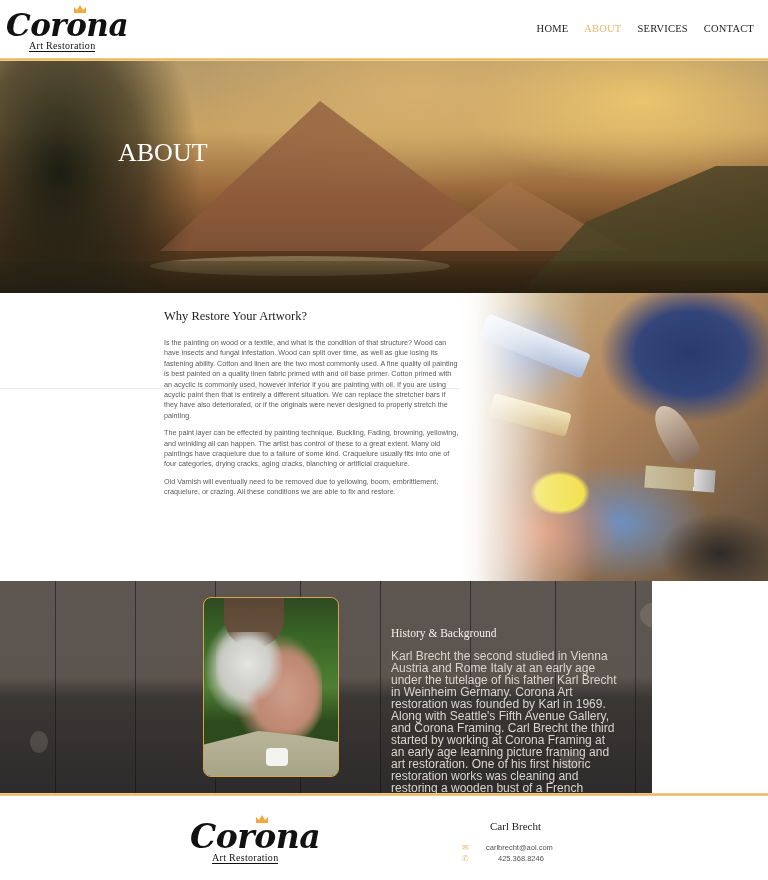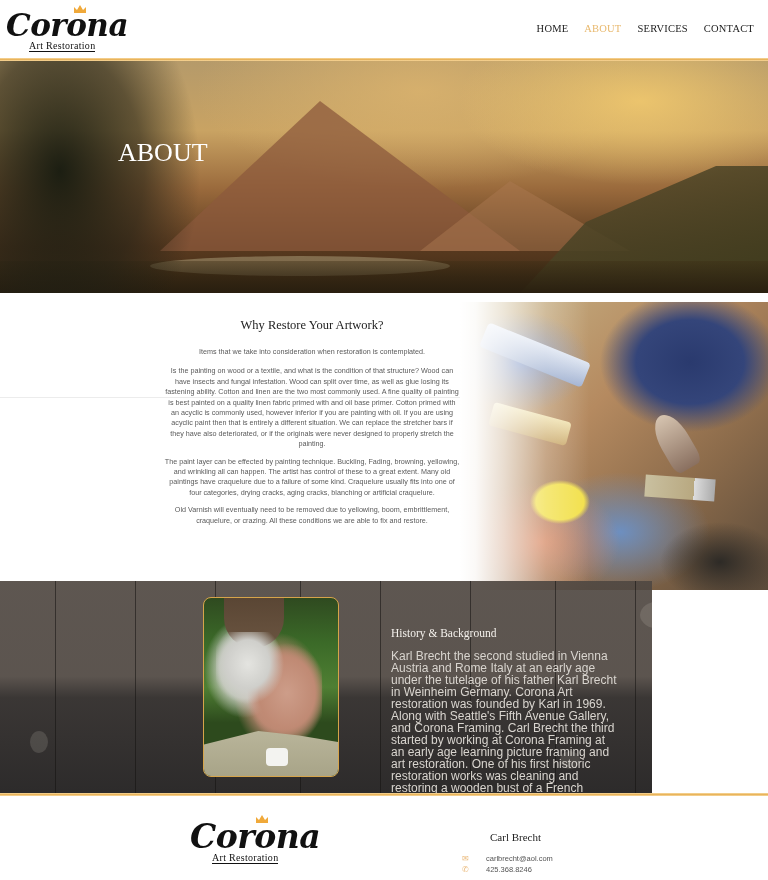--- a/index.html
+++ b/index.html
@@ -27,21 +27,21 @@
   .hero .mtn2 { position: absolute; left: 420px; top: 120px; width: 0; height: 0; border-left: 90px solid transparent; border-right: 120px solid transparent; border-bottom: 70px solid rgba(170,120,80,0.5); }
   .hero .cliff { position: absolute; right: 0; top: 105px; width: 260px; height: 140px; background: linear-gradient(160deg, rgba(90,80,50,0.0) 0%, rgba(80,70,40,0.85) 25%, #3d3a1c 100%); clip-path: polygon(30% 40%, 80% 0%, 100% 0%, 100% 100%, 0% 100%); }
   .hero .trees { position: absolute; left: 0; top: 0; width: 230px; height: 232px; background: radial-gradient(ellipse 140px 200px at 60px 110px, rgba(20,25,15,0.95), rgba(30,30,20,0.6) 60%, rgba(30,30,20,0) 100%); }
   .hero .lake { position: absolute; left: 150px; top: 195px; width: 300px; height: 20px; background: rgba(200,190,150,0.4); border-radius: 50%; }
   .hero .ground { position: absolute; left: 0; top: 200px; width: 768px; height: 32px; background: linear-gradient(180deg, rgba(60,45,20,0.4), rgba(40,30,15,0.95)); }
   .hero-title { position: absolute; left: 118px; top: 77px; color: #fff; font-family: "Liberation Serif", serif; line-height: 1.15; }
   .hero-title .t1 { font-size: 26px; font-weight: normal; letter-spacing: 0px; display: block; }
   .hero-title .t2 { font-size: 25px; font-weight: bold; letter-spacing: -0.3px; display: block; }
 
   
-  .why { position: absolute; left: 0; top: 302px; width: 768px; height: 288px; background: #fff; overflow: hidden; text-align: center; }
+  .why { position: absolute; left: 0; top: 293px; width: 768px; height: 288px; background: #fff; overflow: hidden; }
   .why-divider { position: absolute; left: 0; top: 95px; width: 768px; height: 1px; background: #ececec; }
   .paint-img { position: absolute; left: 460px; top: 0; width: 308px; height: 288px;
     background:
       radial-gradient(ellipse 30px 22px at 100px 200px, #f2e04a 0%, #f2e04a 80%, rgba(242,224,74,0) 100%),
       radial-gradient(ellipse 90px 70px at 230px 60px, #2a3a6e 0%, #34457a 60%, rgba(52,69,122,0) 100%),
       radial-gradient(ellipse 60px 40px at 260px 260px, #2d2a26 0%, rgba(45,42,38,0) 100%),
       radial-gradient(ellipse 80px 60px at 80px 240px, #d98a64 0%, rgba(217,138,100,0) 100%),
       radial-gradient(ellipse 90px 60px at 160px 230px, #6d8fc0 0%, rgba(109,143,192,0) 100%),
       radial-gradient(ellipse 70px 50px at 60px 60px, #7d95c8 0%, rgba(125,149,200,0) 100%),
       linear-gradient(135deg, #c9b88a 0%, #b58a60 40%, #8a6a4a 70%, #5a4a3a 100%); }
@@ -74,21 +74,21 @@
   .history-content h2 { font-family: "Liberation Serif", serif; font-weight: normal; font-size: 11.5px; color: #f4f1ec; margin-bottom: 11px; }
   .history-content p { font-size: 12px; line-height: 12px; color: #d9d5cf; }
 
   
   .footer { position: absolute; left: 0; top: 796px; width: 768px; height: 84px; background: #fff; }
   .footer-logo { position: absolute; left: 190px; top: 18px; width: 130px; height: 50px; }
   .footer-logo .logo-word { font-size: 33px; top: 6px; }
   .footer-logo .logo-sub { left: 22px; top: 38px; font-size: 10px; }
   .footer-logo .logo-crown { left: 65px; top: 0px; }
   .contact { position: absolute; left: 462px; top: 24px; width: 140px; }
-  .contact-name { font-family: "Liberation Serif", serif; font-size: 11px; color: #222; margin-left: 28px; margin-bottom: 10px; margin-top: 11px; }
+  .contact-name { font-family: "Liberation Serif", serif; font-size: 11px; color: #222; margin-left: 28px; margin-bottom: 10px; }
   .contact-row { display: flex; align-items: center; font-size: 7.5px; color: #555; height: 11px; }
   .contact-row .ic { width: 12px; display: inline-block; color: #eab97a; font-size: 8px; }
   .contact-row.email .txt { margin-left: 12px; }
   .contact-row.phone .txt { margin-left: 11px; }
 </style>
 </head>
 <body>
 
 <header class="header">
   <a class="logo">
@@ -123,21 +123,20 @@
   <div class="why-divider"></div>
   <div class="paint-img">
     <div class="tube1"></div>
     <div class="tube2"></div>
     <div class="knife"></div>
     <div class="brush"></div>
     <div class="fade"></div>
   </div>
   <div class="why-content">
     <h2>Why Restore Your Artwork?</h2>
-    <p style="margin-bottom:9px;">Items that we take into consideration when restoration is contemplated.</p>
     <p>Is the painting on wood or a textile, and what is the condition of that structure? Wood can have insects and fungal infestation. Wood can split over time, as well as glue losing its fastening ability. Cotton and linen are the two most commonly used. A fine quality oil painting is best painted on a quality linen fabric primed with and oil base primer. Cotton primed with an acyclic is commonly used, however inferior if you are painting with oil. If you are using acyclic paint then that is entirely a different situation. We can replace the stretcher bars if they have also deteriorated, or if the originals were never designed to properly stretch the painting.</p>
     <p>The paint layer can be effected by painting technique. Buckling, Fading, browning, yellowing, and wrinkling all can happen. The artist has control of these to a great extent. Many old paintings have craquelure due to a failure of some kind. Craquelure usually fits into one of four categories, drying cracks, aging cracks, blanching or artificial craquelure.</p>
     <p>Old Varnish will eventually need to be removed due to yellowing, boom, embrittlement, craquelure, or crazing. All these conditions we are able to fix and restore.</p>
   </div>
 </section>
 
 <section class="history">
   <div class="plank" style="left:55px"></div>
   <div class="plank" style="left:135px"></div>
   <div class="plank" style="left:215px"></div>
@@ -174,16 +173,16 @@
     <span class="logo-sub">Art Restoration</span>
   </a>
   <div class="contact">
     <div class="contact-name">Carl Brecht</div>
     <div class="contact-row email">
       <span class="ic">✉</span>
       <a class="txt">carlbrecht@aol.com</a>
     </div>
     <div class="contact-row phone">
       <span class="ic">✆</span>
-      <a class="txt" style="margin-left:12px;">425.368.8246</a>
+      <a class="txt" style="margin-left:24px;">425.368.8246</a>
     </div>
   </div>
 </footer>
 
 </body></html>

